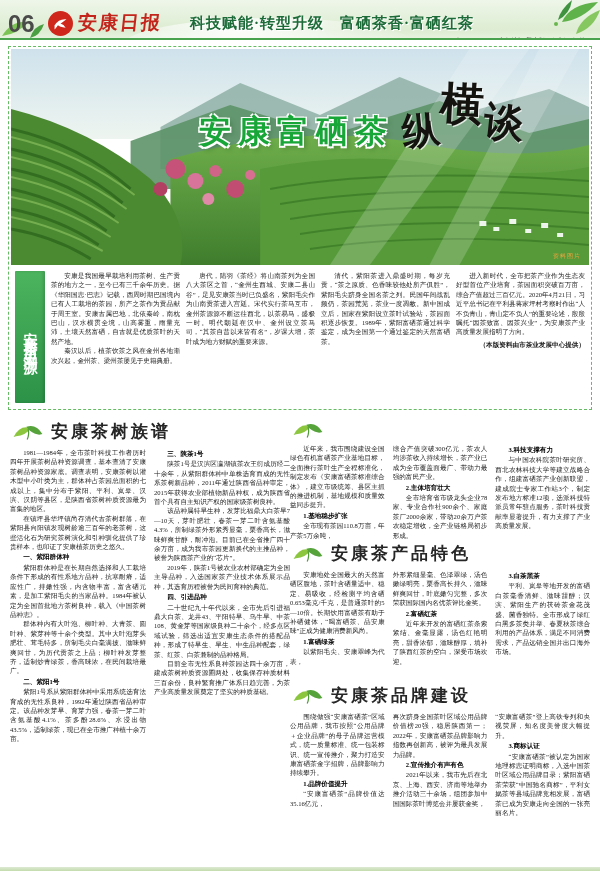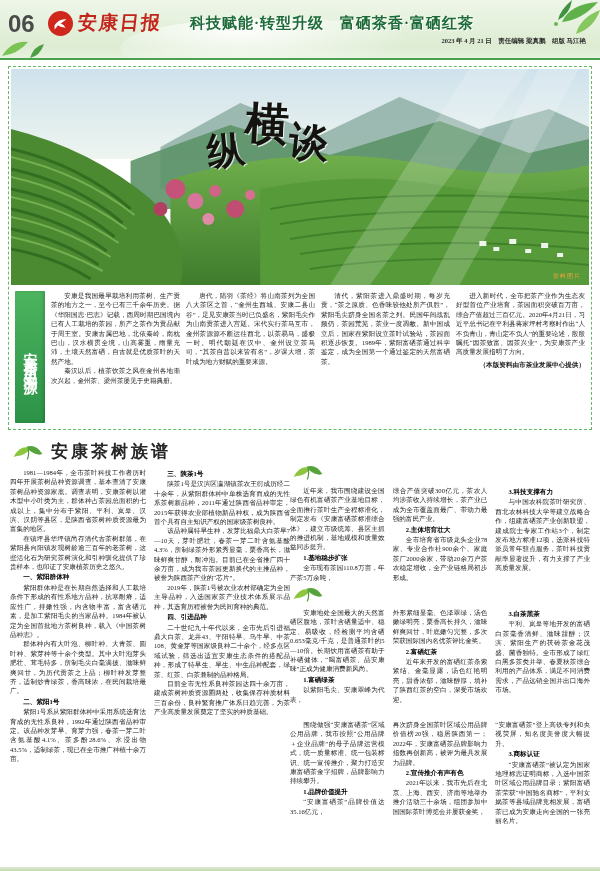--- a/index.html
+++ b/index.html
@@ -1,20 +1,20 @@
 <!DOCTYPE html>
 <html><head>
 <meta charset="utf-8">
 <style>
   * { margin:0; padding:0; box-sizing:border-box; }
   html,body { width:600px; height:871px; background:#fff; overflow:hidden;
     font-family:"Liberation Serif", serif; }
 
   
-  .header { position:relative; height:60px;
+  .header { position:relative; height:40px;
     background:linear-gradient(180deg,#eef6e9 0%,#ddecd2 80%,#e7f2de 100%);
     border-bottom:2px solid #49a24e; overflow:hidden; }
   .hdr-mist { position:absolute; left:120px; top:18px; width:300px; height:60px;
     background:radial-gradient(ellipse at 40% 20%, rgba(255,255,255,.9), rgba(255,255,255,0) 70%);
     border-radius:50%; }
   .page-num { position:absolute; left:8px; top:10px; font-size:24px; font-weight:bold;
     color:#4a4a4a; font-family:"Liberation Sans",sans-serif; }
   .logo-wrap { position:absolute; left:48px; top:10px; display:flex; align-items:center; gap:5px; }
   .logo-circle { width:25px; height:25px; border-radius:50%; background:#d0271d;
     display:flex; align-items:center; justify-content:center; }
@@ -49,21 +49,21 @@
     justify-content:center; height:132px; border-radius:1px;
     box-shadow:inset -2px 0 3px rgba(0,0,0,.15); }
   .col { flex:1; font-size:6.6px; line-height:9.4px; text-align:justify; color:#1c1c1c;
     overflow:hidden; }
   .col p { text-indent:2em; }
   .col p.subhead { font-weight:bold; color:#000; margin:1px 0; }
   .col p.cont { text-indent:0; }
   .attribution { text-align:right; font-weight:bold; font-size:6.6px; margin-top:3px; }
 
   
-  .lower { display:flex; margin:8px 10px 0 10px;align-items:center; }
+  .lower { display:flex; margin:8px 10px 0 10px; }
   .half-left { width:280px; min-width:280px; }
   .half-right { flex:1; }
   .sec-head { display:flex; align-items:center; gap:7px; margin:2px 0 5px 2px; }
   .sec-title { font-size:17px; font-weight:bold; letter-spacing:3px; color:#262626; }
   .sec-cols { display:flex; gap:8px; }
   .sec-cols .col { flex:1; }
   .h-tall { height:392px; }
   .h-s1 { height:96px; }
   .h-s2 { height:112px; }
   .h-s3 { height:118px; }
@@ -156,20 +156,21 @@
           <rect x="516" y="180" width="6" height="4"></rect>
         <rect x="532" y="174" width="7" height="5"></rect>
           <rect x="548" y="184" width="6" height="4"></rect>
       </g>
       <g fill="#ffffff" opacity=".18">
         <polygon points="460,0 520,0 360,216 320,216"></polygon>
         <polygon points="530,0 570,0 450,216 420,216"></polygon>
       </g>
     </svg>
     <div class="hero-title">
+      <span class="t-green">安康富硒茶</span>
       <span class="t-black">
         <span class="c1">纵</span>
         <span class="c2">横</span>
         <span class="c3">谈</span>
       </span>
     </div>
     <div class="photo-credit">资料图片</div>
   </div>
 
   <div class="intro-row">
@@ -253,40 +254,49 @@
       </div>
     </div>
 
     <div>
       <div class="sec-head">
         <svg width="32" height="19" viewBox="0 0 40 22">
           <path d="M2 18 Q10 2 24 7 Q17 16 5 17 Z" fill="#8cc63f"></path>
           <path d="M38 14 Q30 1 18 5 Q23 13 34 15 Z" fill="#55a33a"></path>
           <path d="M20 8 Q22 14 19 21" stroke="#4f9b37" stroke-width="1.5" fill="none"></path>
         </svg>
+        <span class="sec-title">安康茶产品特色</span>
       </div>
       <div class="sec-cols">
         <div class="col h-s2">
             <p>安康地处全国最大的天然富硒区腹地，茶叶含硒量适中、稳定、易吸收，经检测平均含硒0.653毫克/千克，是普通茶叶的5—10倍。长期饮用富硒茶有助于补硒健体，“喝富硒茶、品安康味”正成为健康消费新风尚。</p>
             <p class="subhead">1.富硒绿茶</p>
             <p>以紫阳毛尖、安康翠峰为代表，</p>
           </div>
         <div class="col h-s2">
             <p class="cont">外形紧细显毫、色泽翠绿，汤色嫩绿明亮，栗香高长持久，滋味鲜爽回甘，叶底嫩匀完整，多次荣获国际国内名优茶评比金奖。</p>
             <p class="subhead">2.富硒红茶</p>
             <p>近年来开发的富硒红茶条索紧结、金毫显露，汤色红艳明亮，甜香浓郁，滋味醇厚，填补了陕西红茶的空白，深受市场欢迎。</p>
           </div>
         <div class="col h-s2">
             <p class="subhead">3.白茶黑茶</p>
             <p>平利、岚皋等地开发的富硒白茶毫香清鲜、滋味甜醇；汉滨、紫阳生产的茯砖茶金花茂盛、菌香独特。全市形成了绿红白黑多茶类并举、春夏秋茶综合利用的产品体系，满足不同消费需求，产品远销全国并出口海外市场。</p>
           </div>
       </div>
     </div>
 
     <div>
+      <div class="sec-head">
+        <svg width="32" height="19" viewBox="0 0 40 22">
+          <path d="M2 18 Q10 2 24 7 Q17 16 5 17 Z" fill="#8cc63f"></path>
+          <path d="M38 14 Q30 1 18 5 Q23 13 34 15 Z" fill="#55a33a"></path>
+          <path d="M20 8 Q22 14 19 21" stroke="#4f9b37" stroke-width="1.5" fill="none"></path>
+        </svg>
+        <span class="sec-title">安康茶品牌建设</span>
+      </div>
       <div class="sec-cols">
         <div class="col h-s3">
             <p>围绕做强“安康富硒茶”区域公用品牌，我市按照“公用品牌＋企业品牌”的母子品牌运营模式，统一质量标准、统一包装标识、统一宣传推介，聚力打造安康富硒茶金字招牌，品牌影响力持续攀升。</p>
             <p class="subhead">1.品牌价值提升</p>
             <p>“安康富硒茶”品牌价值达35.16亿元，</p>
           </div>
         <div class="col h-s3">
             <p class="cont">再次跻身全国茶叶区域公用品牌价值榜20强，稳居陕西第一；2022年，安康富硒茶品牌影响力指数再创新高，被评为最具发展力品牌。</p>
             <p class="subhead">2.宣传推介有声有色</p>
             <p>2021年以来，我市先后在北京、上海、西安、济南等地举办推介活动三十余场，组团参加中国国际茶叶博览会并屡获金奖，</p>

